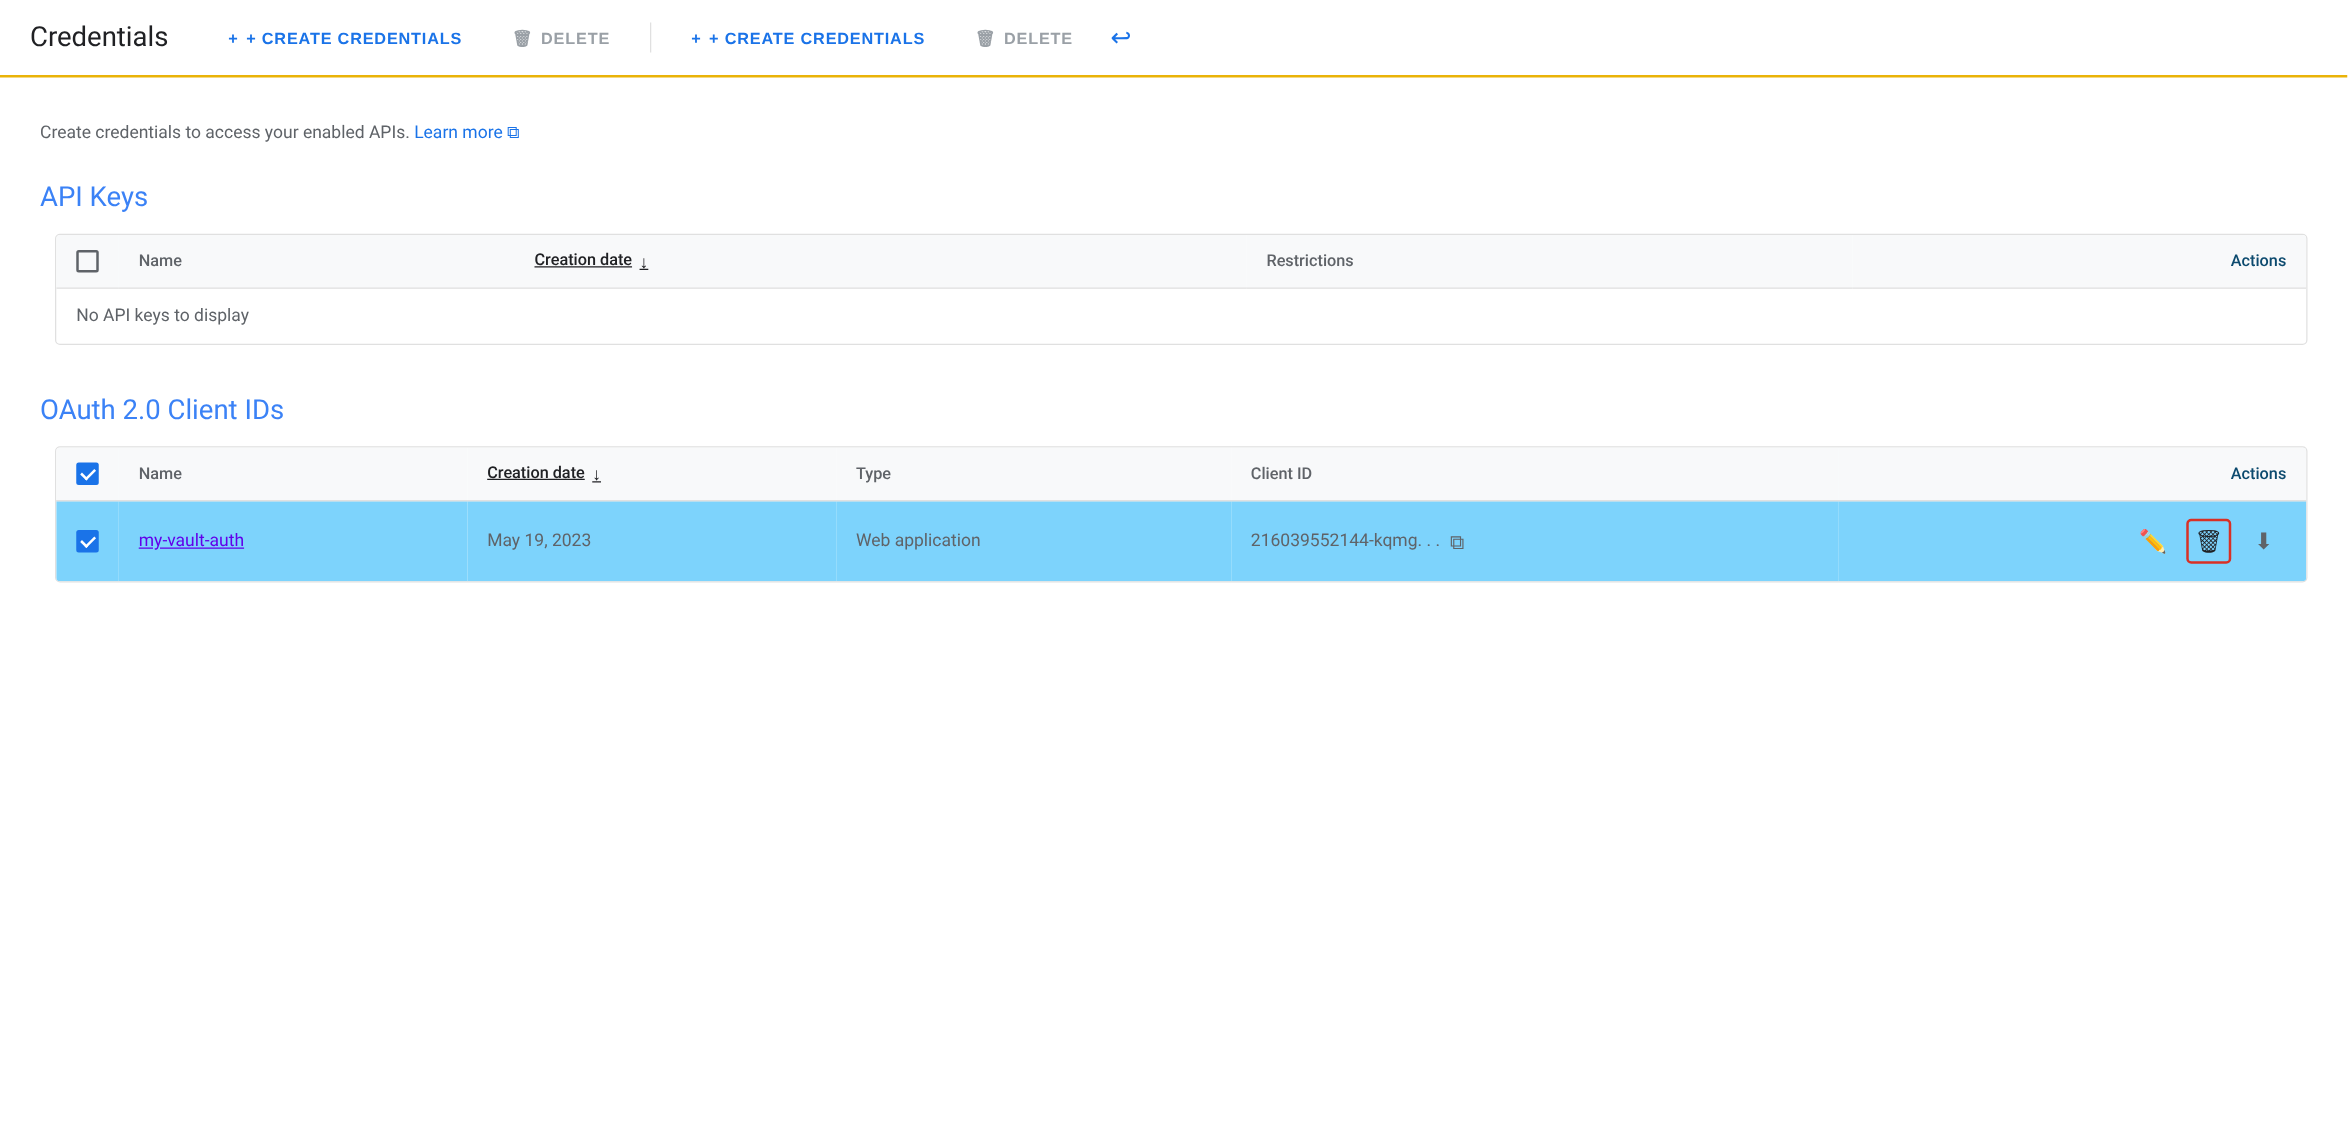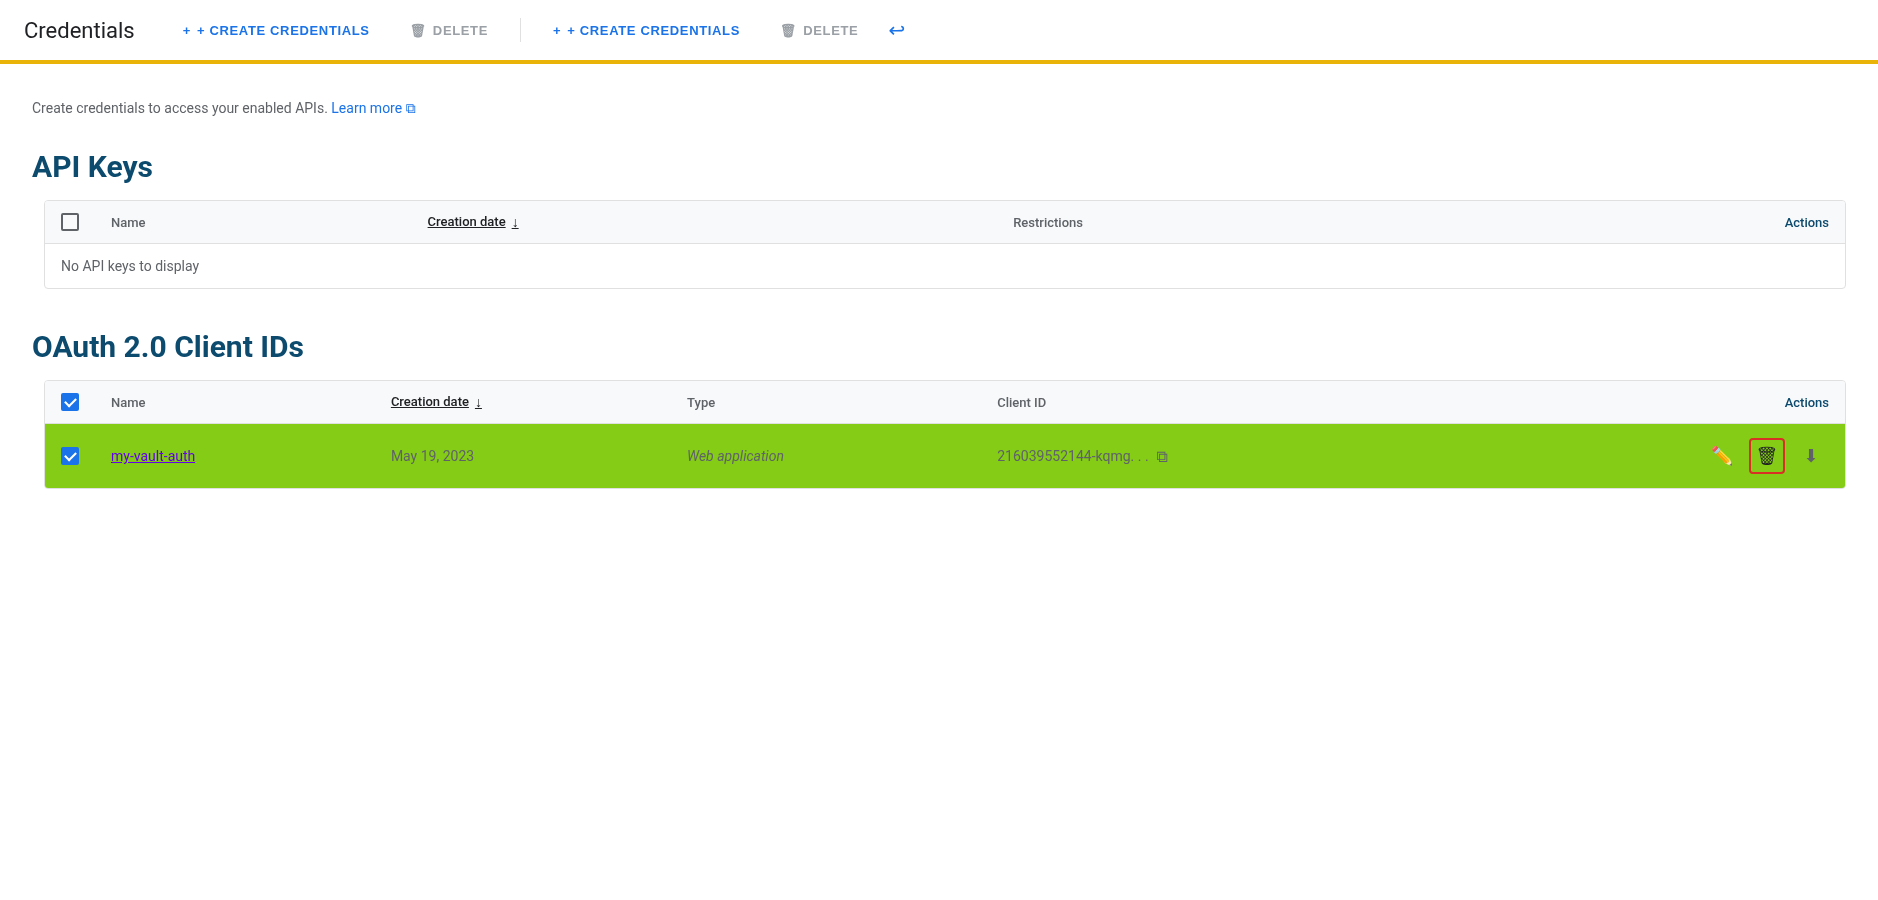--- a/index.html
+++ b/index.html
@@ -8,21 +8,21 @@
       background: #fff;
       color: #202124;
       font-size: 14px;
     }
 
     
     .toolbar {
       display: flex;
       align-items: center;
       padding: 12px 24px;
-      border-bottom: 4px solid #eab308;
+      border-bottom: 2px solid #eab308;
       gap: 8px;
     }
     .toolbar-title {
       font-size: 22px;
       font-weight: 400;
       color: #202124;
       margin-right: 24px;
     }
     .toolbar-btn {
       display: flex;
@@ -60,23 +60,23 @@
       color: #5f6368;
       margin-bottom: 32px;
       margin-top: 12px;
     }
     .description a {
       color: #1a73e8;
       text-decoration: none;
     }
 
     .section-title {
-      font-size: 30px;
-      font-weight: 700;
-      color: #0c4a6e;
+      font-size: 22px;
+      font-weight: 400;
+      color: #3b82f6;
       margin-bottom: 16px;
     }
 
     
     .table-container {
       border: 1px solid #e0e0e0;
       border-radius: 4px;
       margin-bottom: 40px;
       overflow: hidden;
       margin-left: 12px;
@@ -337,31 +337,31 @@
           </th>
           <th>
             <span>Client ID</span>
           </th>
           <th class="col-actions">
             <span>Actions</span>
           </th>
         </tr>
       </thead>
       <tbody id="oauth-tbody">
-      <tr style="background: #84cc16;">
+      <tr style="background: #7dd3fc;">
       <td>
         <div class="checkbox-wrapper">
           <span class="checkbox-checked"></span>
         </div>
       </td>
       <td>
         <a href="#" class="client-name-link">my-vault-auth</a>
       </td>
       <td style="color:#5f6368;">May 19, 2023</td>
-      <td style="color:#5f6368;font-style:italic;">Web application</td>
+      <td style="color:#5f6368;">Web application</td>
       <td>
         <div class="client-id-cell">
           <span>216039552144-kqmg. . .</span>
           <span class="copy-icon" title="Copy">⧉</span>
         </div>
       </td>
       <td>
         <div class="actions-cell">
           <button class="action-icon-btn" title="Edit">✏️</button>
           <button class="action-icon-btn delete-highlighted" title="Delete">🗑</button>

